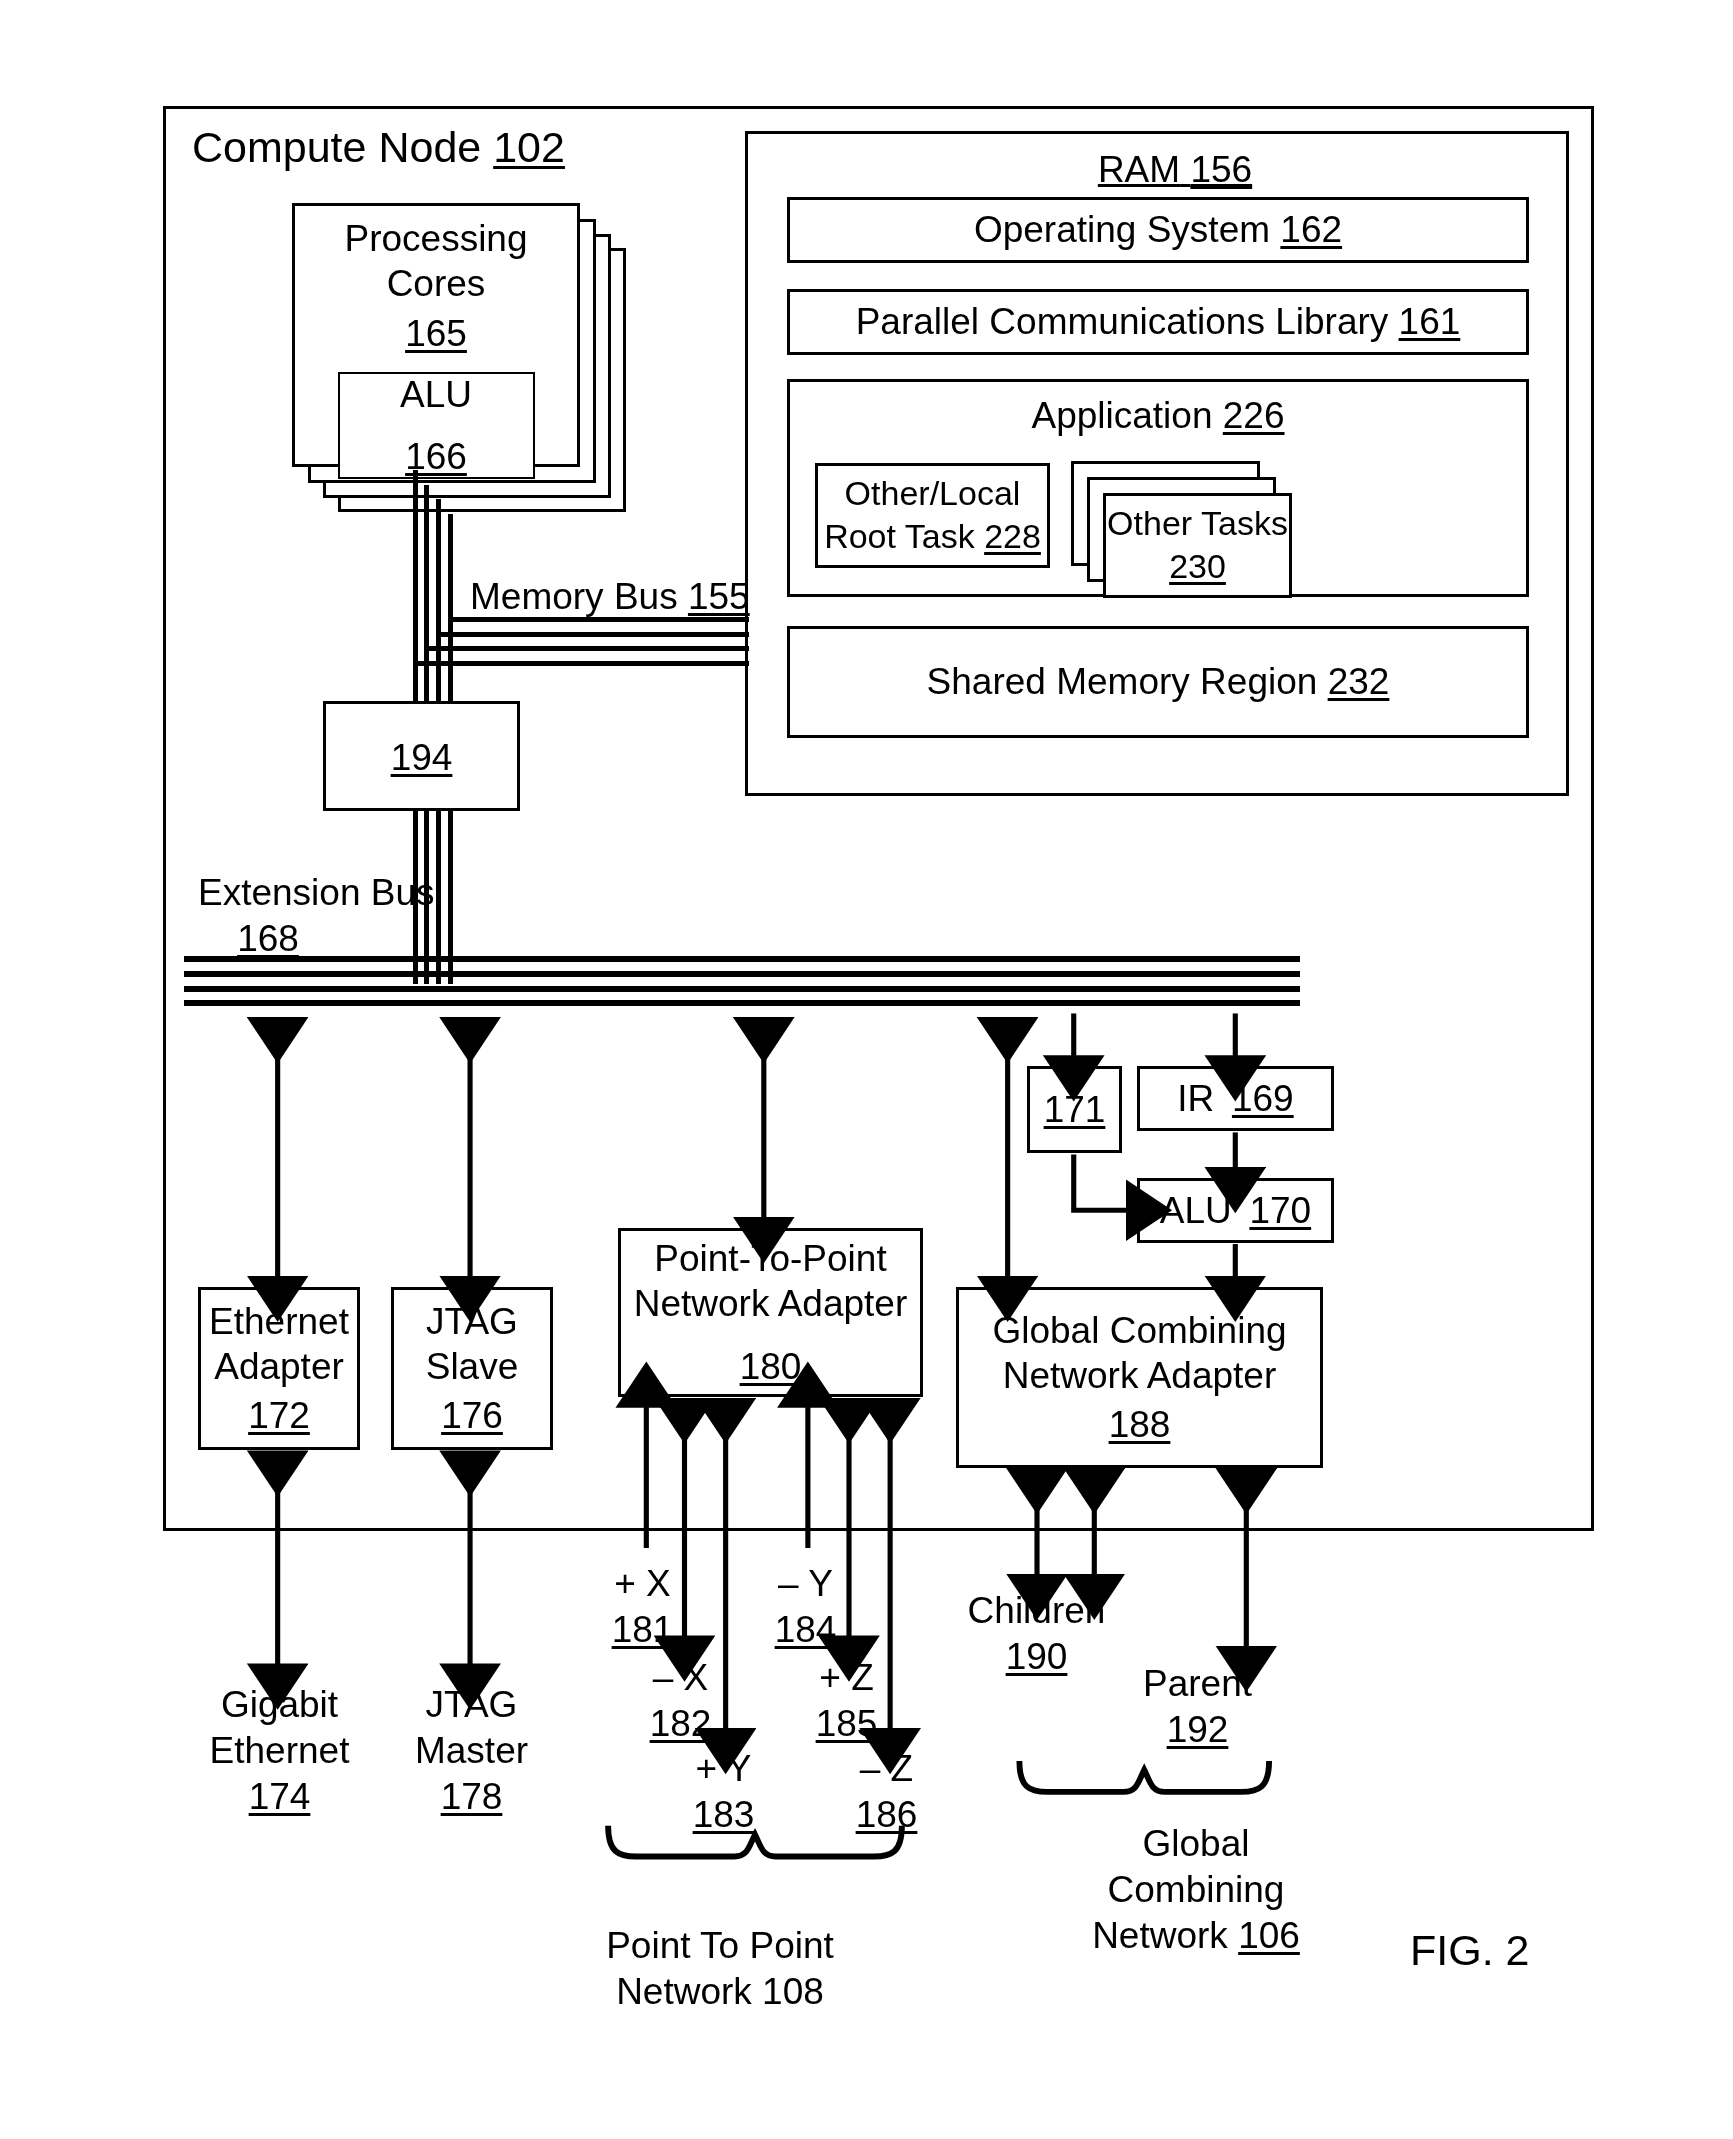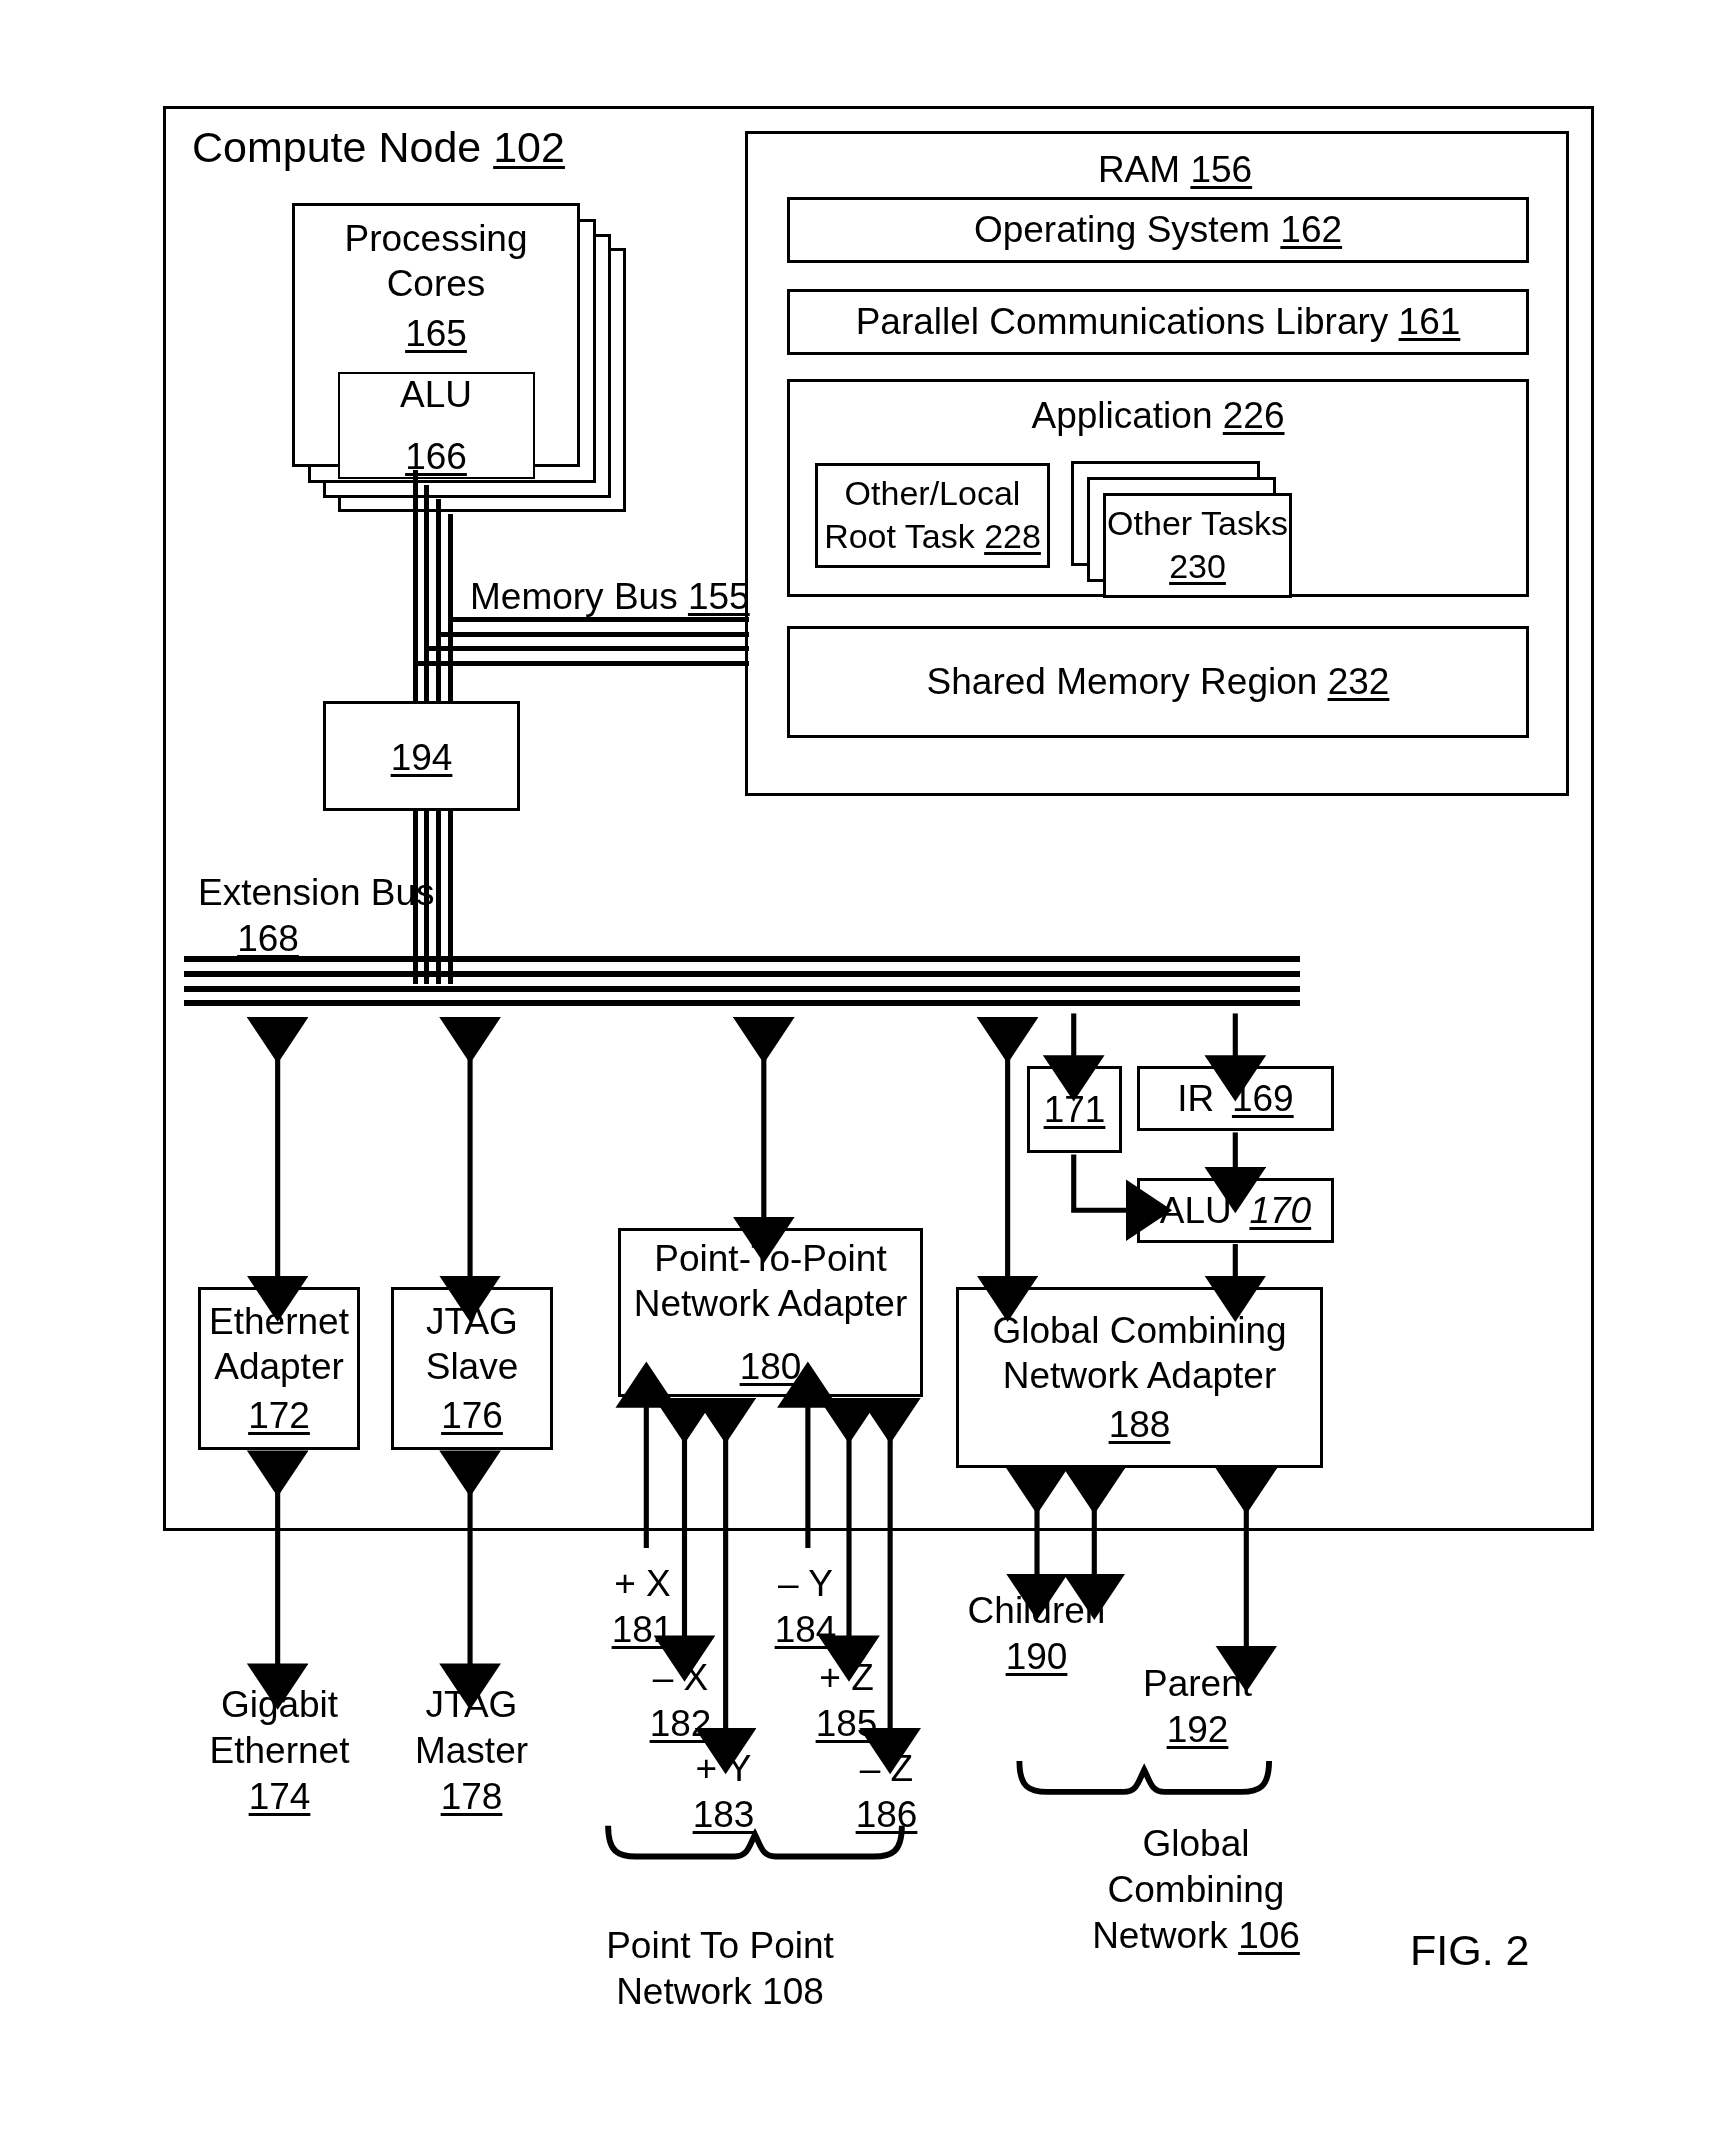--- a/index.html
+++ b/index.html
@@ -71,21 +71,21 @@
   <div class="box" style="left:292px;top:203px;width:288px;height:264px;padding-top:10.3px;justify-content:flex-start;">
     <div class="f50">Processing Cores</div>
     <div class="f50 u" style="margin-top:4.4px;">165</div>
     <div class="box box-thin" style="position:relative;left:0;top:0;margin-top:16px;width:197px;height:107px;">
       <div class="f50">ALU</div>
       <div class="f50 u" style="margin-top:16px;">166</div>
     </div>
   </div>
 
   <div class="box" style="left:745px;top:131px;width:824px;height:665px;display:block;"></div>
-  <div class="lbl f50" style="left:745px;top:147px;width:860px;">
+  <div class="lbl f50" style="left:745px;top:147px;width:860px;text-decoration:underline;">
     <span>RAM</span>
     <span class="u">156</span>
   </div>
 
   <div class="box" style="left:787px;top:197px;width:742px;height:66px;">
     <div class="f50">
       <span>Operating System</span>
       <span class="u">162</span>
     </div>
   </div>
@@ -159,21 +159,21 @@
   <div class="box" style="left:1137px;top:1066px;width:197px;height:65px;">
     <div class="f50">
       <span>IR</span>
       <span class="u" style="margin-left:7.3px;">169</span>
     </div>
   </div>
 
   <div class="box" style="left:1137px;top:1178px;width:197px;height:65px;">
     <div class="f50">
       <span>ALU</span>
-      <span class="u" style="margin-left:7.3px;font-style:italic;">170</span>
+      <span class="u" style="margin-left:7.3px;">170</span>
     </div>
   </div>
 
   <div class="box" style="left:198px;top:1287px;width:162px;height:163px;">
     <div class="f50">Ethernet</div>
     <div class="f50">Adapter</div>
     <div class="f50 u" style="margin-top:2.9px;">172</div>
   </div>
 
   <div class="box" style="left:391px;top:1287px;width:162px;height:163px;">

